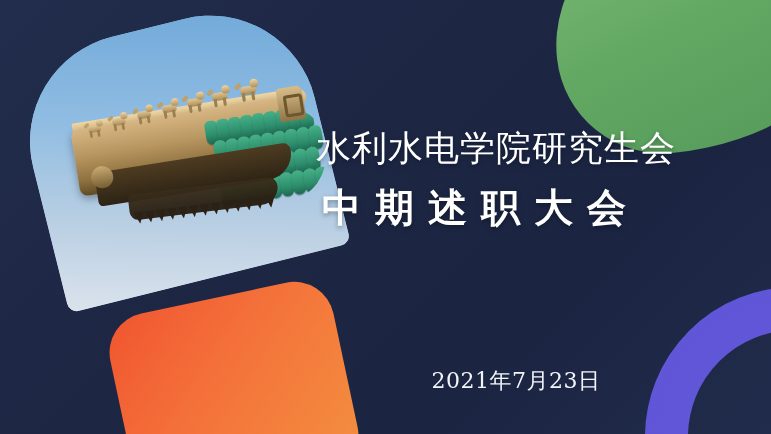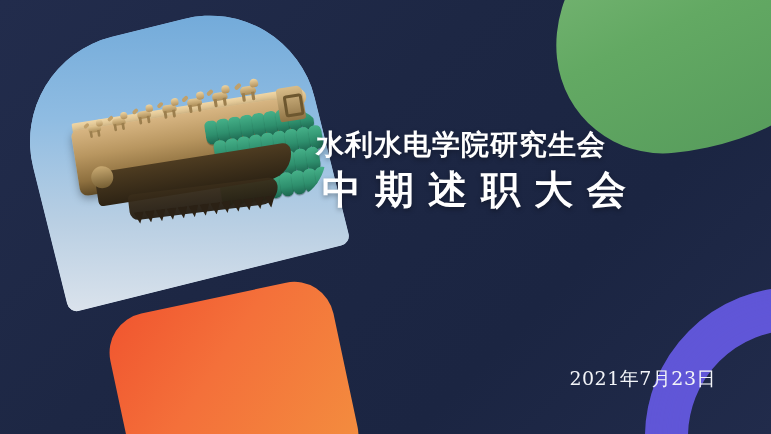--- a/index.html
+++ b/index.html
@@ -201,36 +201,36 @@
     font-family:"Liberation Serif","DejaVu Serif",serif;
     font-size:10px;color:#7d2b1e;letter-spacing:1.4px;line-height:1;
   }
 
   
   .title-block{
     position:absolute;left:316px;top:128px;width:440px;
   }
   .title-line1{
     font-family:"DejaVu Sans","Liberation Sans",sans-serif;
-    font-size:28px;font-weight:bold;color:#ffffff;
+    font-size:35px;font-weight:normal;color:#ffffff;
     letter-spacing:1px;line-height:1.18;white-space:nowrap;
     text-shadow:0 2px 5px rgba(0,0,0,.35);
   }
   .title-line2{
     font-family:"DejaVu Sans","Liberation Sans",sans-serif;
     font-size:39px;font-weight:bold;color:#ffffff;
     letter-spacing:14px;line-height:1.18;white-space:nowrap;
-    margin-top:6px;padding-left:6px;
+    margin-top:16px;padding-left:6px;
     text-shadow:0 2px 5px rgba(0,0,0,.35);
   }
   .date-text{
     position:absolute;left:316px;top:366px;width:400px;
-    text-align:right;
+    text-align:center;
     font-family:"DejaVu Serif","Liberation Serif",serif;
-    font-size:19px;color:#f2f4f8;letter-spacing:.5px;
+    font-size:22px;color:#f2f4f8;letter-spacing:.5px;
   }
 </style>
 </head>
 <body>
 
 <div id="slide">
 
   <div class="green-blob"></div>
   <div class="purple-ring"></div>
 

